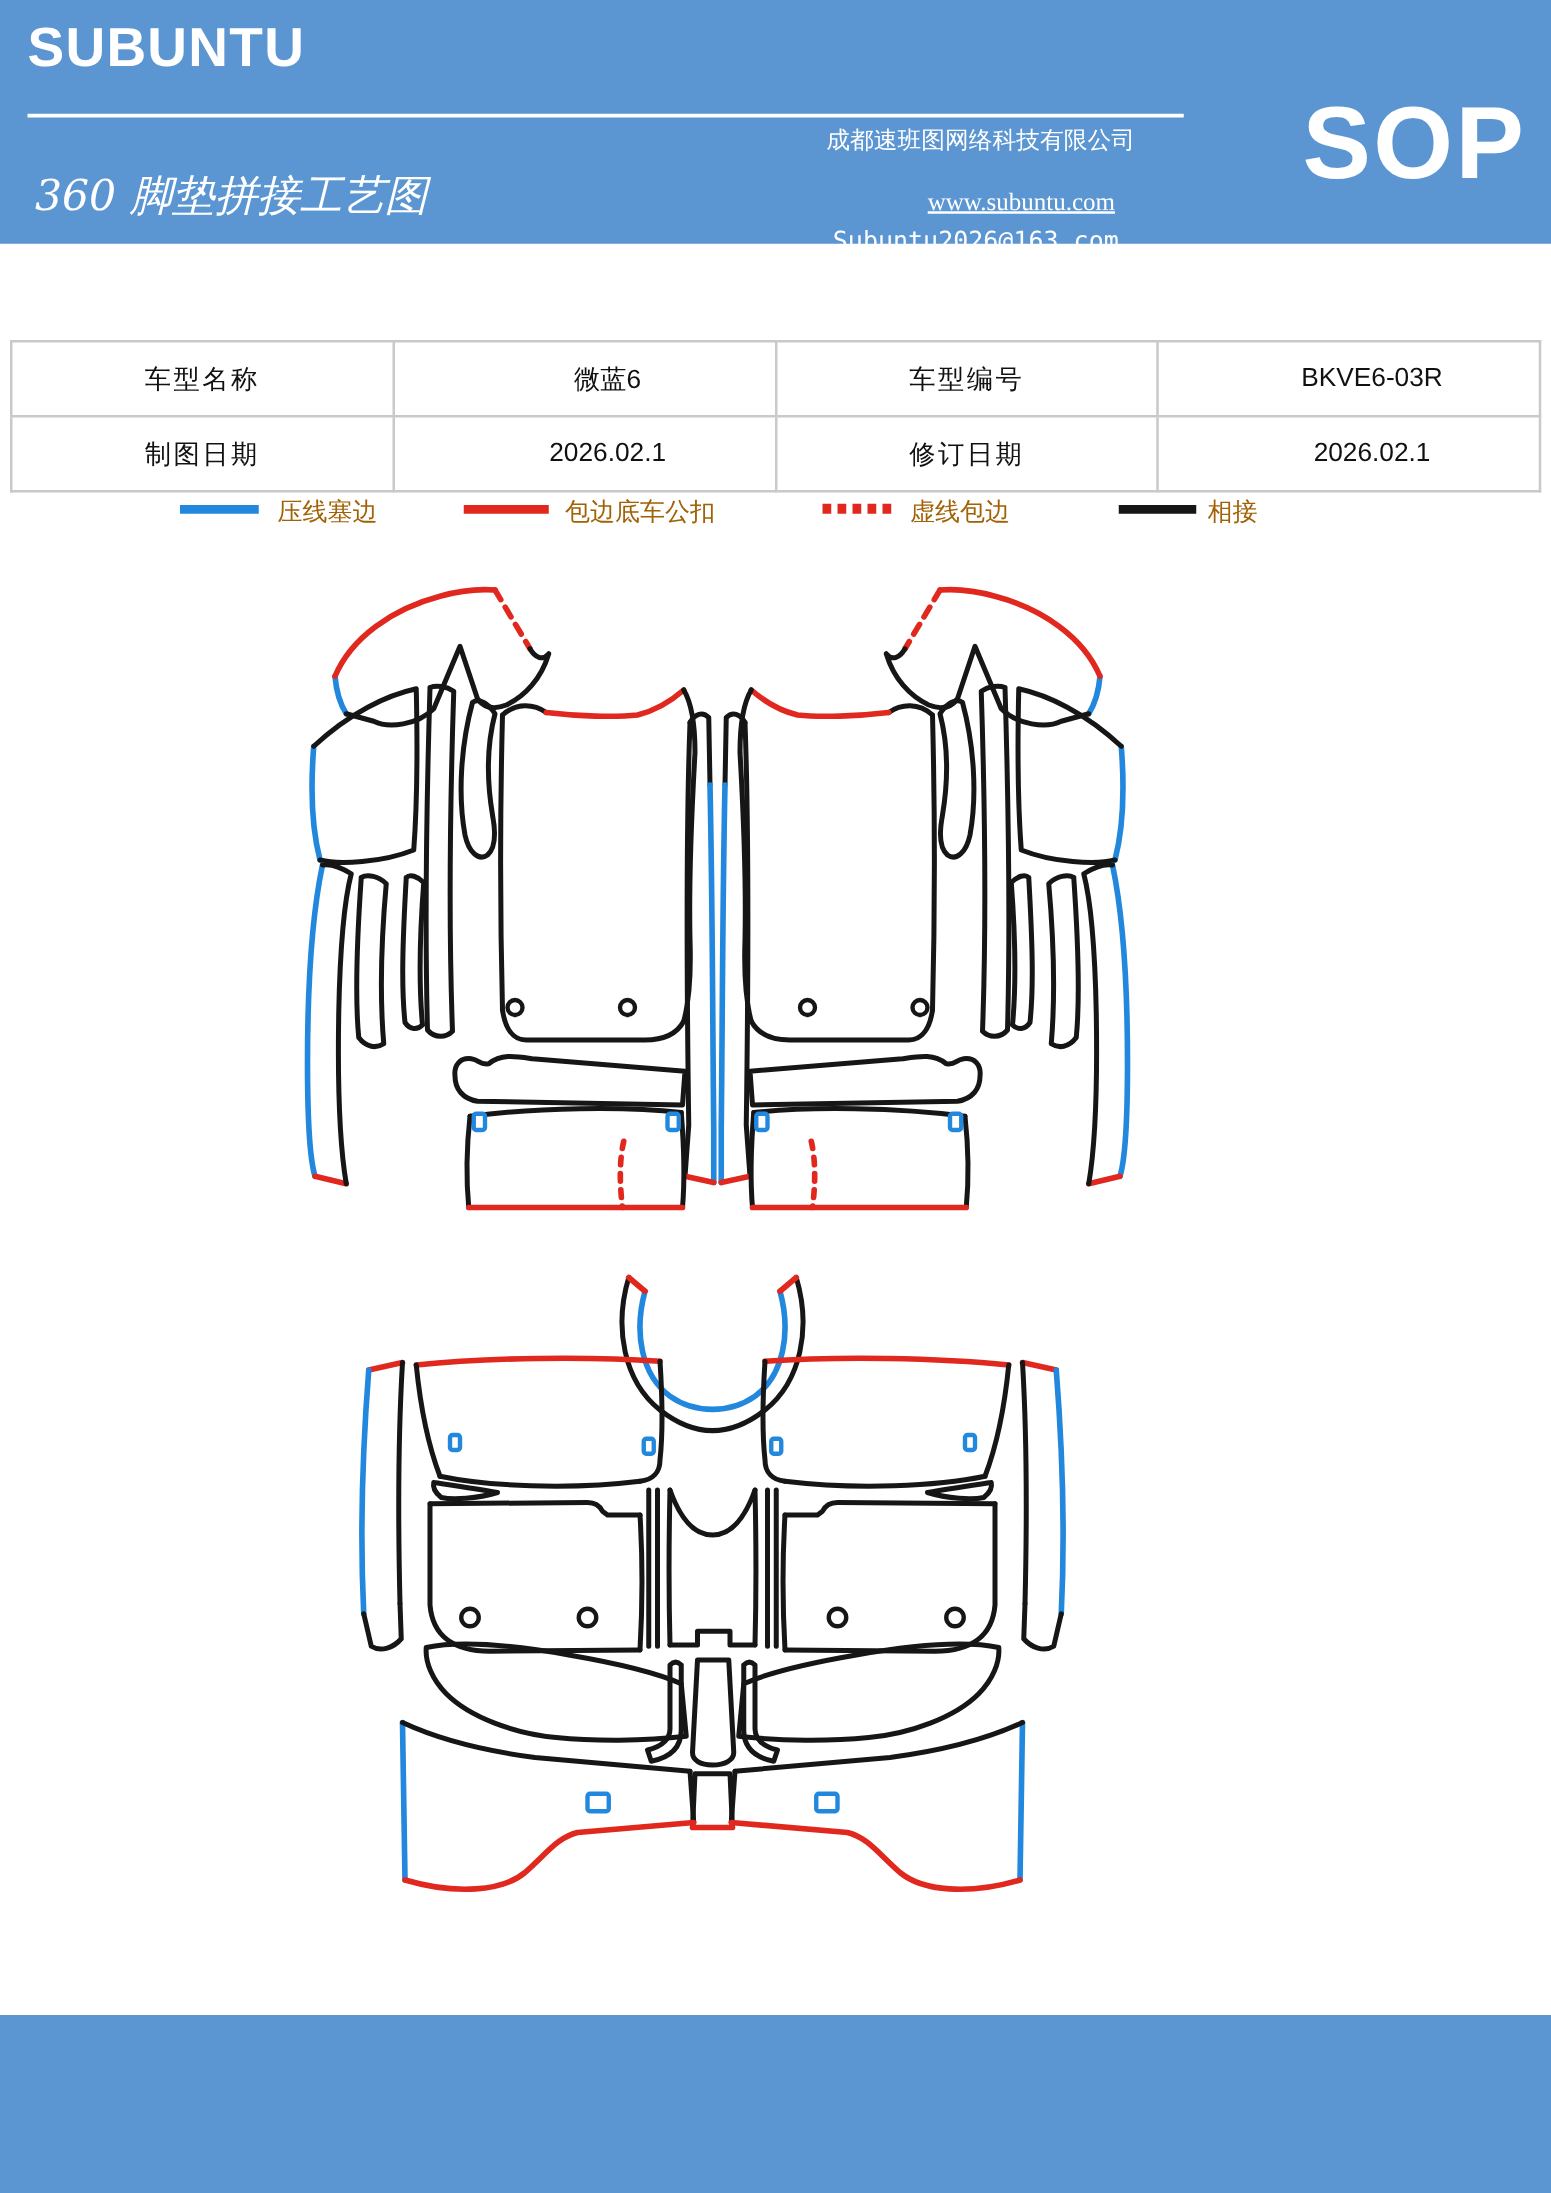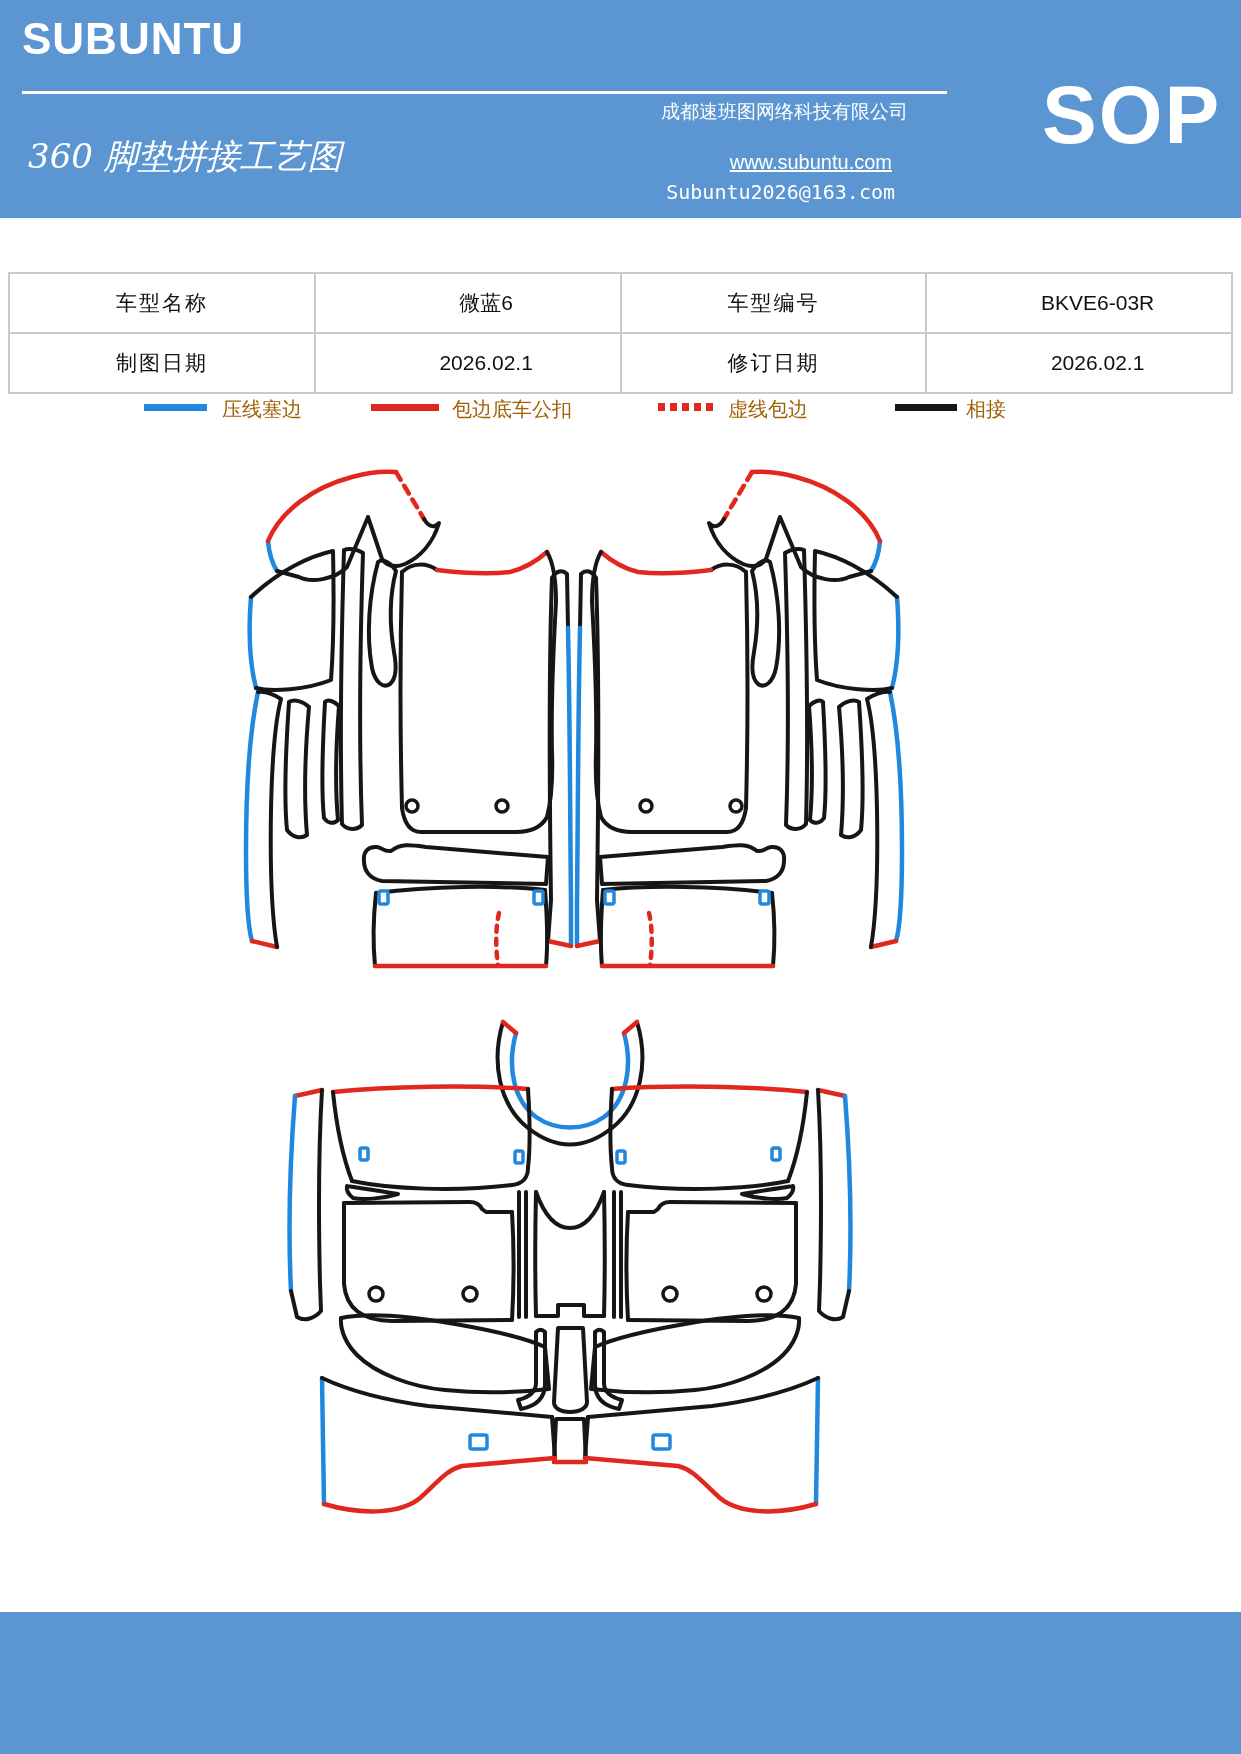--- a/index.html
+++ b/index.html
@@ -1,29 +1,29 @@
 <!DOCTYPE html>
 <html style="--accent: #5b96d2; --line-blue: #2288dd; --line-red: #e0281e; --line-black: #161616; --table-border: #c9c9c9; --wechat-green: #7ac143; --badge-green: #2ead7c;"><head>
 <meta charset="utf-8">
 <style>
   html,body{margin:0;padding:0;}
   body{width:1241px;height:1754px;position:relative;background:#fff;
        font-family:"Liberation Sans",sans-serif;overflow:hidden;}
   .abs{position:absolute;}
 
   
-  .header{left:0;top:0;width:1241px;height:218px;background:var(--accent);color:#fff;}
+  .header{left:0;top:0;width:1241px;height:195px;background:var(--accent);color:#fff;}
   .brand{left:22px;top:14px;font-size:44px;font-weight:800;letter-spacing:1px;
          font-family:"Liberation Sans",sans-serif;}
   .hr-line{left:22px;top:91px;width:925px;height:3px;background:#fff;}
   .doc-title{left:28px;top:134px;font-size:34px;font-family:"DejaVu Serif","Liberation Serif",serif;font-style:italic;}
   .hdr-company{top:99px;left:620px;width:288px;text-align:right;font-size:19px;
                font-family:"DejaVu Serif","Liberation Serif",serif;}
   .hdr-site{top:151px;left:620px;width:272px;text-align:right;font-size:20px;
-            text-decoration:underline;font-family:Liberation Sans, sans-serif;}
+            text-decoration:underline;font-family:Liberation Serif, serif;}
   .hdr-mail{top:180px;left:620px;width:275px;text-align:right;font-size:20px;
             font-family:"DejaVu Sans Mono","Liberation Mono",monospace;}
   .sop{left:1042px;top:68px;font-size:82px;font-weight:700;letter-spacing:2px;}
 
   
   .info-table{left:8px;top:272px;width:1225px;height:122px;border-collapse:collapse;
               background:#fff;table-layout:fixed;}
   .info-table td{border:2px solid var(--table-border);text-align:center;vertical-align:middle;
                  font-size:21px;color:#111;}
   .cell-label{font-family:"DejaVu Serif","Liberation Serif",serif;letter-spacing:2px;}

